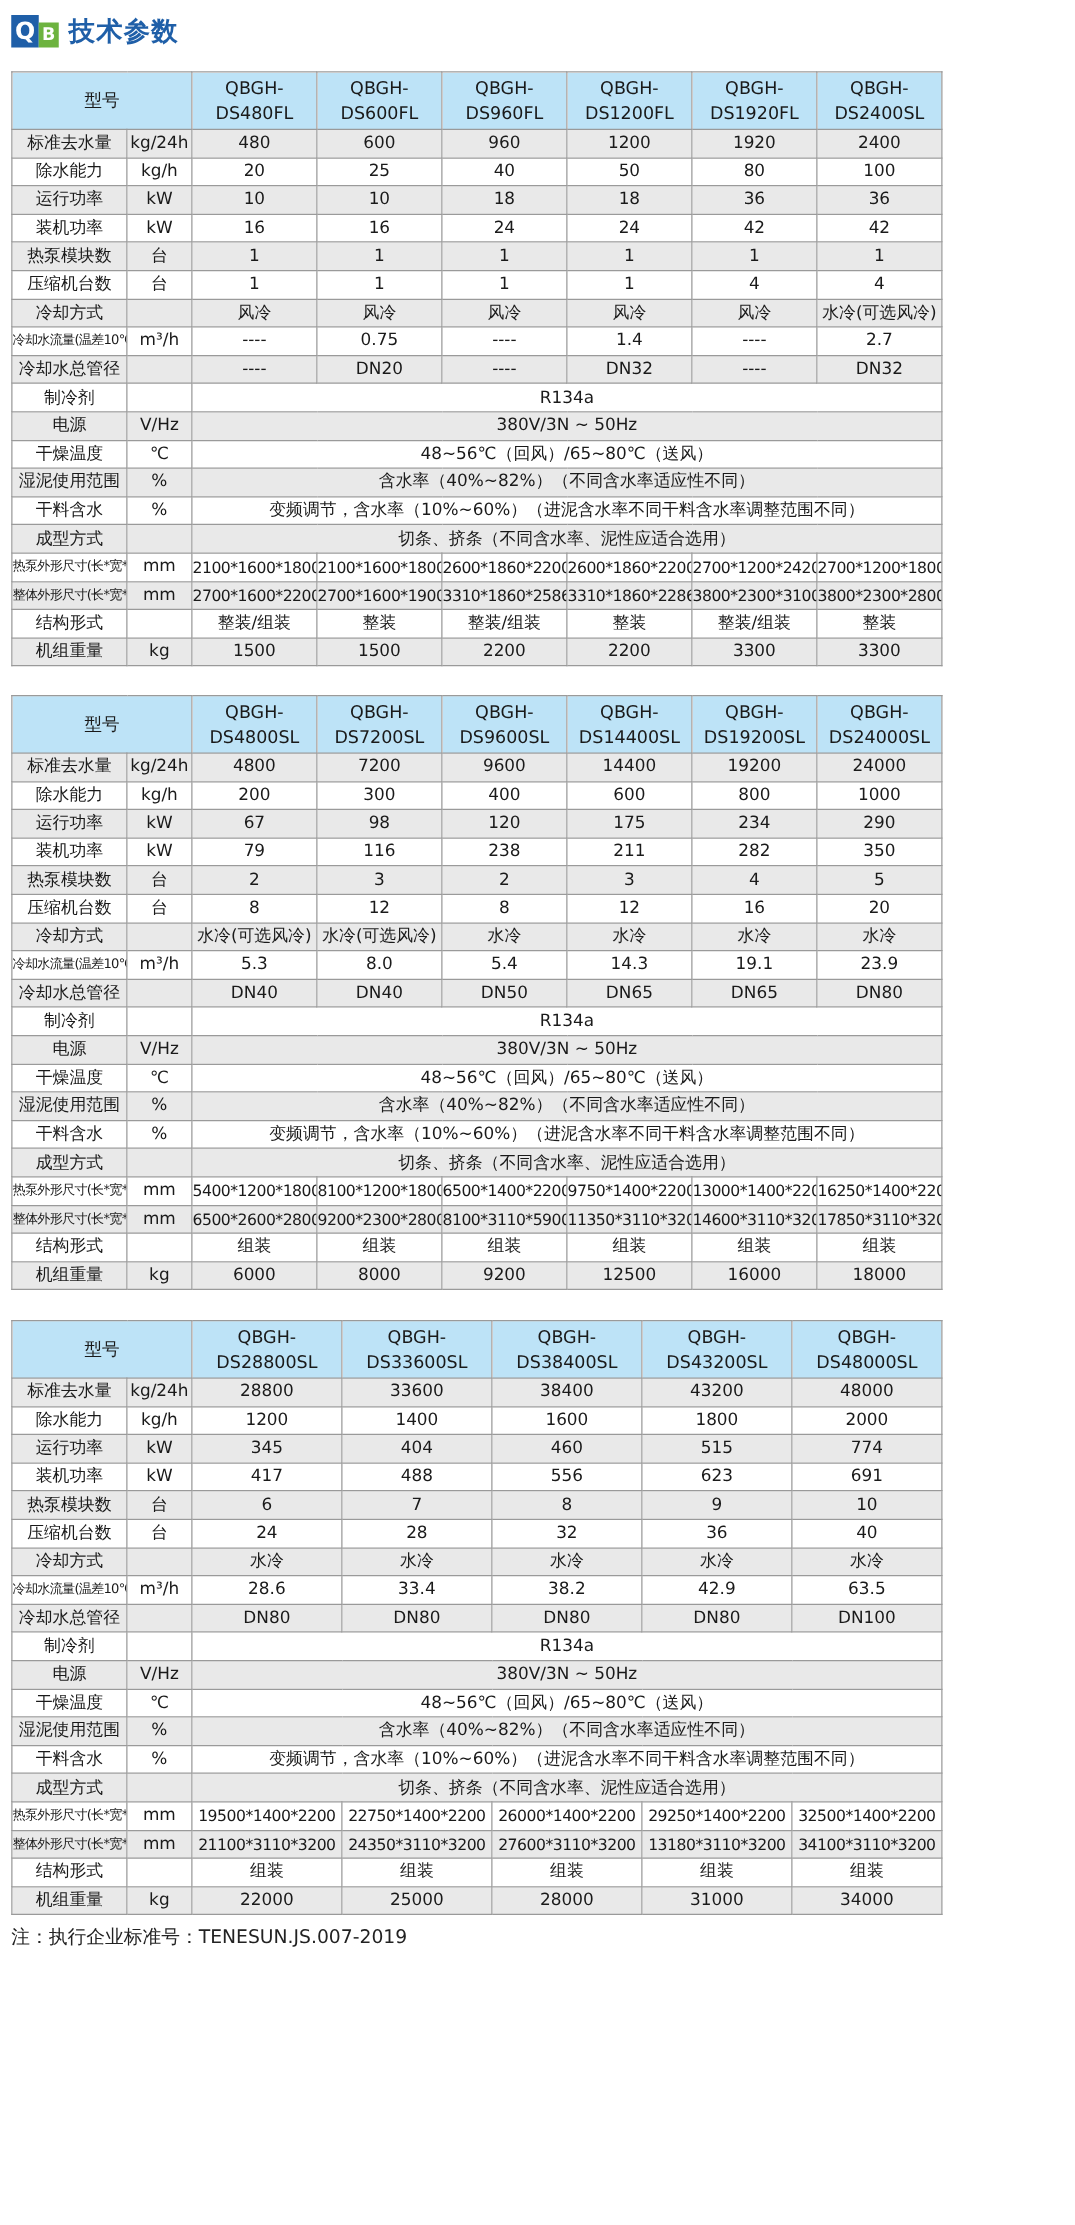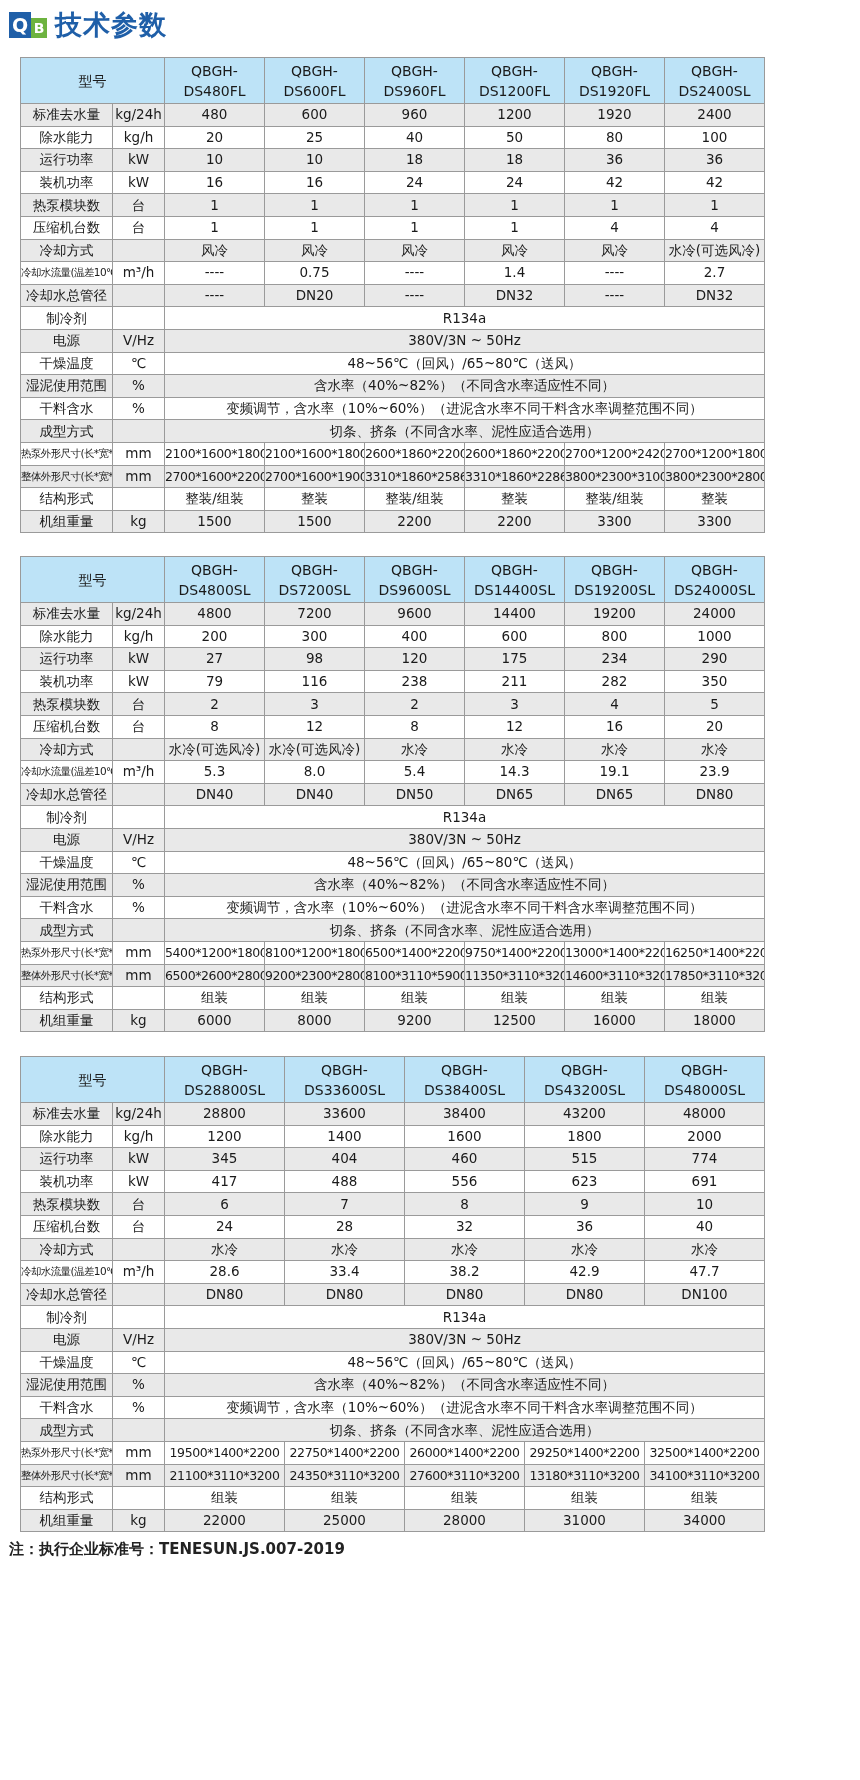--- a/index.html
+++ b/index.html
@@ -12,41 +12,41 @@
   .logo-q {
     width: 22px; height: 26px; background: #1f5fa8; color: #fff;
     font-weight: bold; font-size: 19px; display: flex; align-items: center; justify-content: center;
     font-family: "DejaVu Sans", sans-serif;
   }
   .logo-b {
     width: 16px; height: 20px; background: #6db33f; color: #fff; margin-top: 6px;
     font-weight: bold; font-size: 14px; display: flex; align-items: center; justify-content: center;
     font-family: "DejaVu Sans", sans-serif;
   }
-  .title-text { margin-left: 8px; font-size: 27px; font-weight: bold; color: #1f5fa8; letter-spacing: 1px; }
+  .title-text { margin-left: 8px; font-size: 21px; font-weight: bold; color: #1f5fa8; letter-spacing: 1px; }
 
   table.spec {
-    position: absolute; left: 20px; width: 744px;
+    position: absolute; left: 9px; width: 744px;
     border-collapse: collapse; table-layout: fixed;
     font-size: 13.5px;
   }
   table.spec td, table.spec th {
     border: 1px solid #9a9a9a; text-align: center; padding: 0;
     white-space: nowrap; overflow: hidden; font-weight: normal;
   }
   table.spec thead th {
     background: #bde3f7; height: 45px; line-height: 20px; font-size: 14px;
   }
   table.spec tbody td { height: 21.6px; line-height: 21px; }
   table.spec tbody tr:nth-child(odd) td { background: #e9e9e9; }
   table.spec tbody tr:nth-child(even) td { background: #ffffff; }
   td.small-label { font-size: 10.5px; letter-spacing: -0.6px; }
   td.dims { font-size: 12.5px; letter-spacing: -0.4px; }
   td.span-cell { text-align: center; }
-  .footnote { position: absolute; left: 9px; top: 1540px; font-size: 15px; color: #222; font-weight: bold; }
+  .footnote { position: absolute; left: 9px; top: 1540px; font-size: 15px; color: #222; }
 </style>
 </head>
 <body>
 
 <div class="title-bar">
   <div class="logo-q">Q</div>
   <div class="logo-b">B</div>
   <div class="title-text">技术参数</div>
 </div>
 
@@ -311,21 +311,21 @@
           <td>200</td>
           <td>300</td>
           <td>400</td>
           <td>600</td>
           <td>800</td>
           <td>1000</td>
         </tr>
         <tr>
           <td>运行功率</td>
           <td>kW</td>
-          <td>27</td>
+          <td>67</td>
           <td>98</td>
           <td>120</td>
           <td>175</td>
           <td>234</td>
           <td>290</td>
         </tr>
         <tr>
           <td>装机功率</td>
           <td>kW</td>
           <td>79</td>
@@ -556,21 +556,21 @@
           <td>水冷</td>
           <td>水冷</td>
         </tr>
         <tr>
           <td class="small-label">冷却水流量(温差10℃)</td>
           <td>m³/h</td>
           <td>28.6</td>
           <td>33.4</td>
           <td>38.2</td>
           <td>42.9</td>
-          <td>47.7</td>
+          <td>63.5</td>
         </tr>
         <tr>
           <td>冷却水总管径</td>
           <td></td>
           <td>DN80</td>
           <td>DN80</td>
           <td>DN80</td>
           <td>DN80</td>
           <td>DN100</td>
         </tr>

